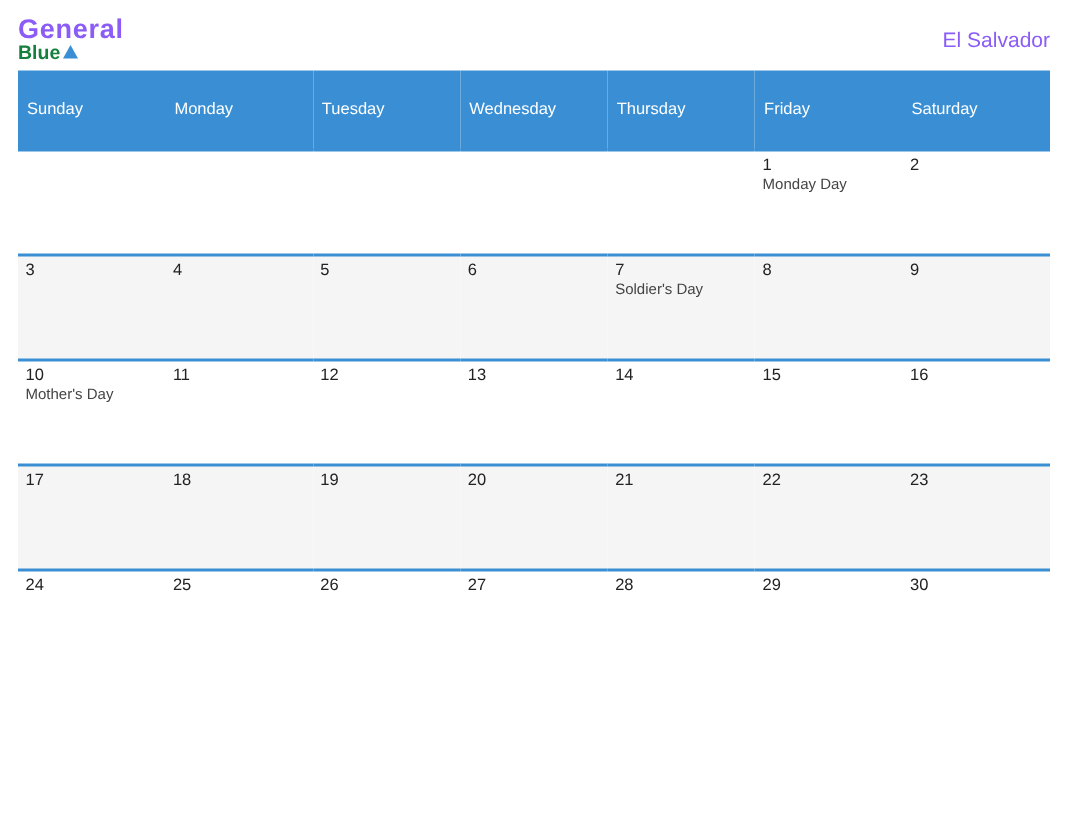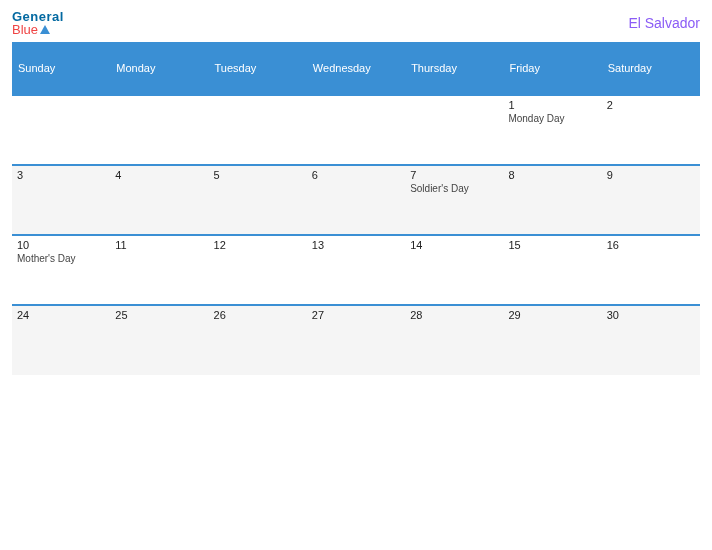--- a/index.html
+++ b/index.html
@@ -23,29 +23,29 @@
       justify-content: space-between;
       margin-bottom: 6px;
     }
     .logo {
       display: flex;
       flex-direction: column;
       align-items: flex-start;
       line-height: 1;
     }
     .logo-general {
+      font-size: 18px;
+      font-weight: bold;
+      color: #8b5cf6;
+      letter-spacing: 0.5px;
+    }
+    .logo-blue {
       font-size: 13px;
       font-weight: bold;
-      color: #0369a1;
-      letter-spacing: 0.5px;
-    }
-    .logo-blue {
-      font-size: 13px;
-      font-weight: normal;
-      color: #ef4444;
+      color: #15803d;
       display: flex;
       align-items: center;
     }
     .logo-triangle {
       width: 0;
       height: 0;
       border-left: 5px solid transparent;
       border-right: 5px solid transparent;
       border-bottom: 9px solid #3a8fd4;
       display: inline-block;
@@ -196,20 +196,43 @@
           </td>
           <td>
             <span class="day-num">15</span>
           </td>
           <td>
             <span class="day-num">16</span>
           </td>
         </tr>
         <tr>
           <td>
+            <span class="day-num">17</span>
+          </td>
+          <td>
+            <span class="day-num">18</span>
+          </td>
+          <td>
+            <span class="day-num">19</span>
+          </td>
+          <td>
+            <span class="day-num">20</span>
+          </td>
+          <td>
+            <span class="day-num">21</span>
+          </td>
+          <td>
+            <span class="day-num">22</span>
+          </td>
+          <td>
+            <span class="day-num">23</span>
+          </td>
+        </tr>
+        <tr>
+          <td>
             <span class="day-num">24</span>
           </td>
           <td>
             <span class="day-num">25</span>
           </td>
           <td>
             <span class="day-num">26</span>
           </td>
           <td>
             <span class="day-num">27</span>

